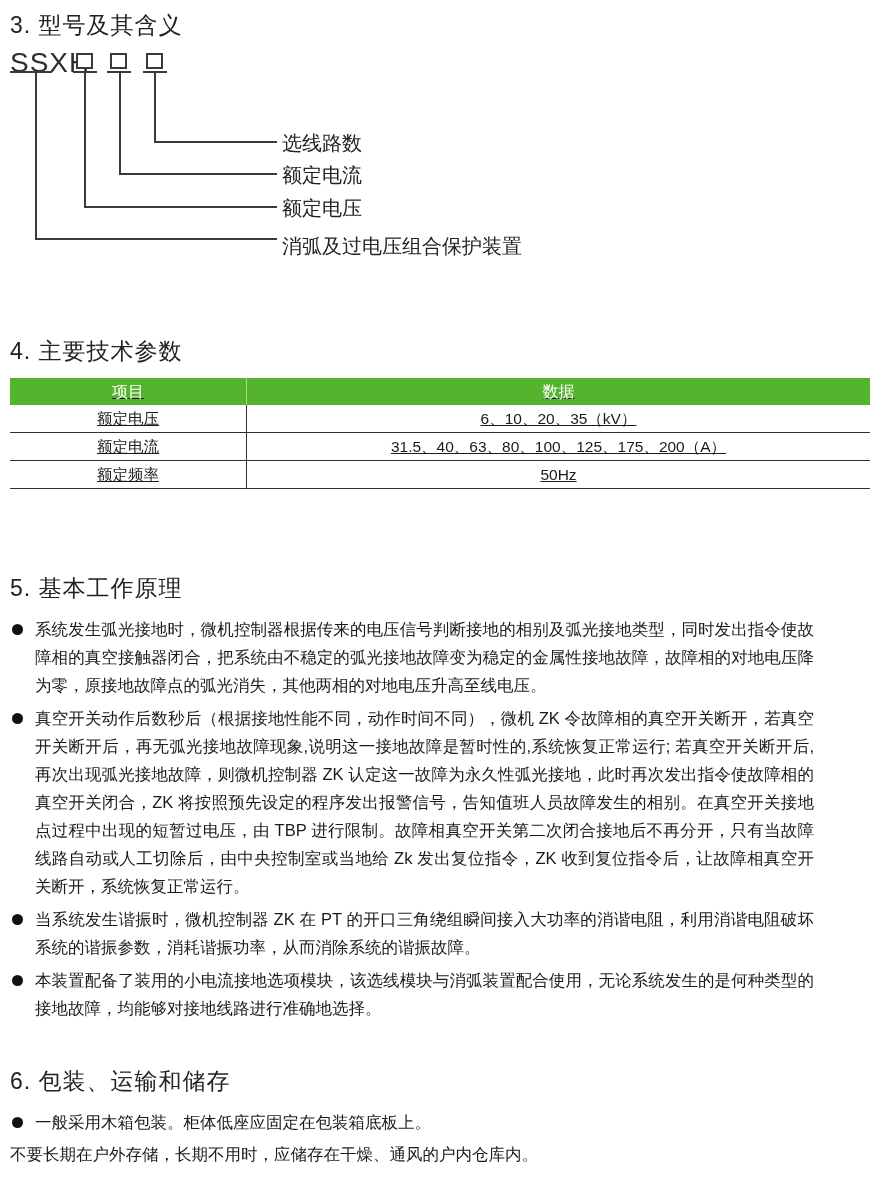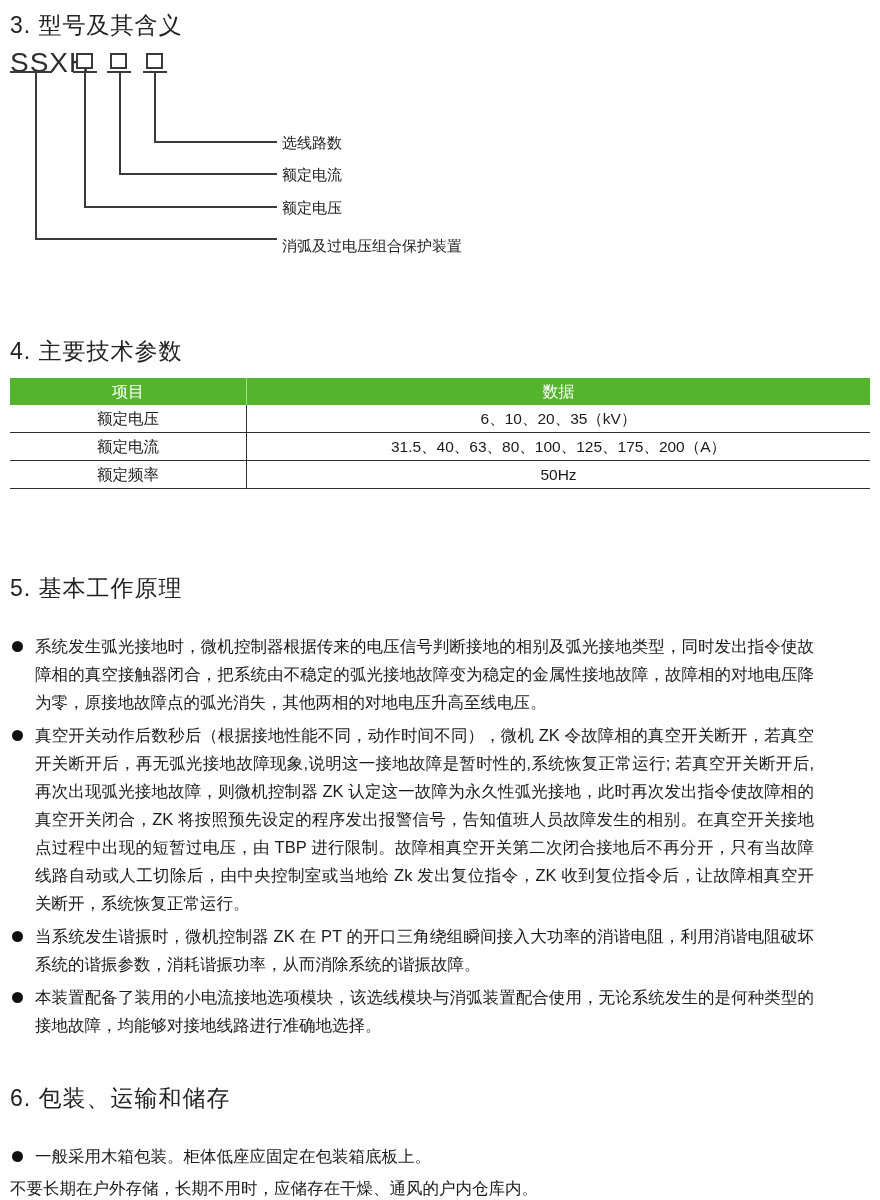--- a/index.html
+++ b/index.html
@@ -41,46 +41,46 @@
     background: #3a3a3a;
   }
   .connector {
     position: absolute;
     border-left: 2px solid #3a3a3a;
     border-bottom: 2px solid #3a3a3a;
   }
   .diagram-label {
     position: absolute; left: 272px;
     height: 22px; line-height: 22px;
-    font-size: 15px; color: #222222;
+    font-size: 20px; color: #222222;
     white-space: nowrap;
   }
 
   
   #title-params { margin-top: 33px; }
-  .ptable { margin-top: 11px; width: 860px; }
+  .ptable { margin-top: 11px; width: 860px; text-decoration: underline; }
   .prow { display: flex; align-items: stretch; }
   .pcell {
     text-align: center;
     font-size: 15.5px;
     height: 27px; line-height: 27px;
     white-space: nowrap; overflow: hidden;
   }
   .pcol-item { width: 237px; flex: 0 0 237px; }
   .pcol-value { flex: 1 1 auto; }
   .prow-header { background: #55b42d; }
   .prow-header .pcell { color: #ffffff; font-size: 16px; }
   .prow-header .pcol-item { border-right: 1px solid #a8dc8c; }
   .prow-body .pcol-item { border-right: 1px solid #2f2f2f; }
   .prow-body { border-bottom: 1px solid #2f2f2f; color: #1a1a1a; }
 
   
   #title-principle { margin-top: 84px; }
   #title-storage  { margin-top: 44px; }
-  .bullets { list-style: none; margin-top: 28px; }
+  .bullets { list-style: none; margin-top: 11px; }
   .bullet-item { display: flex; margin-bottom: 5px; }
   .bullet-dot {
     flex: 0 0 11px;
     width: 11px; height: 11px;
     border-radius: 50%;
     background: #111111;
     margin: 9px 12px 0 2px;
   }
   .bullet-text {
     flex: 1 1 auto;

